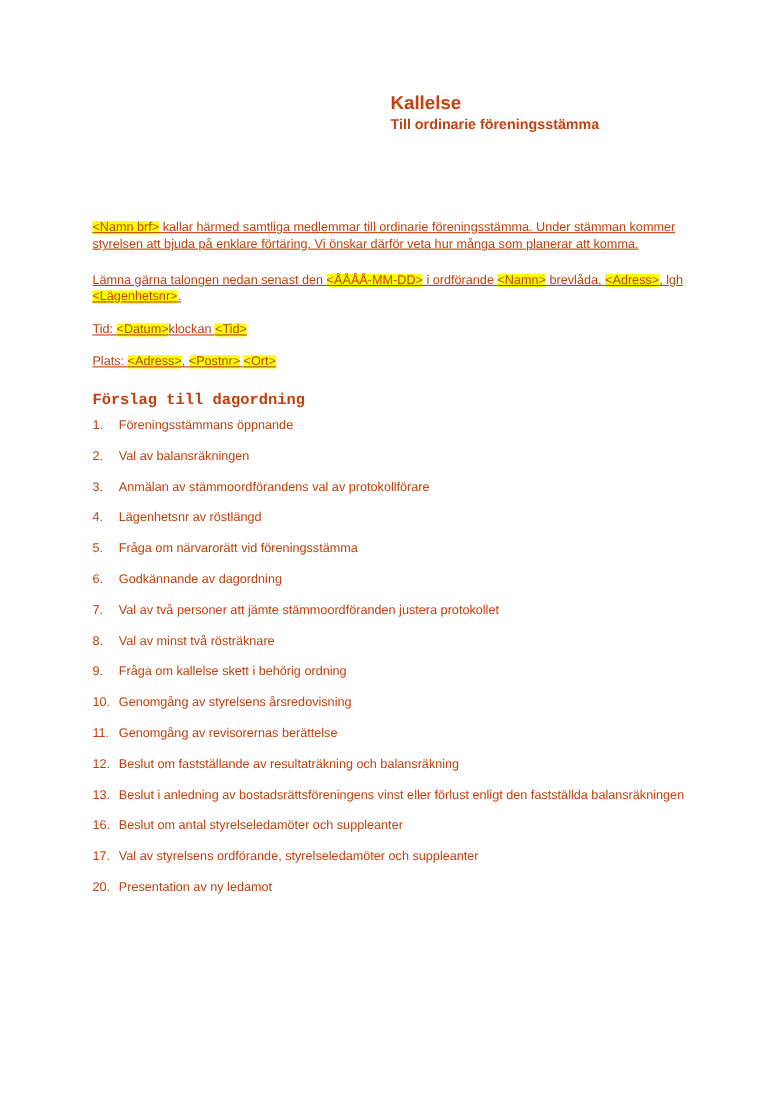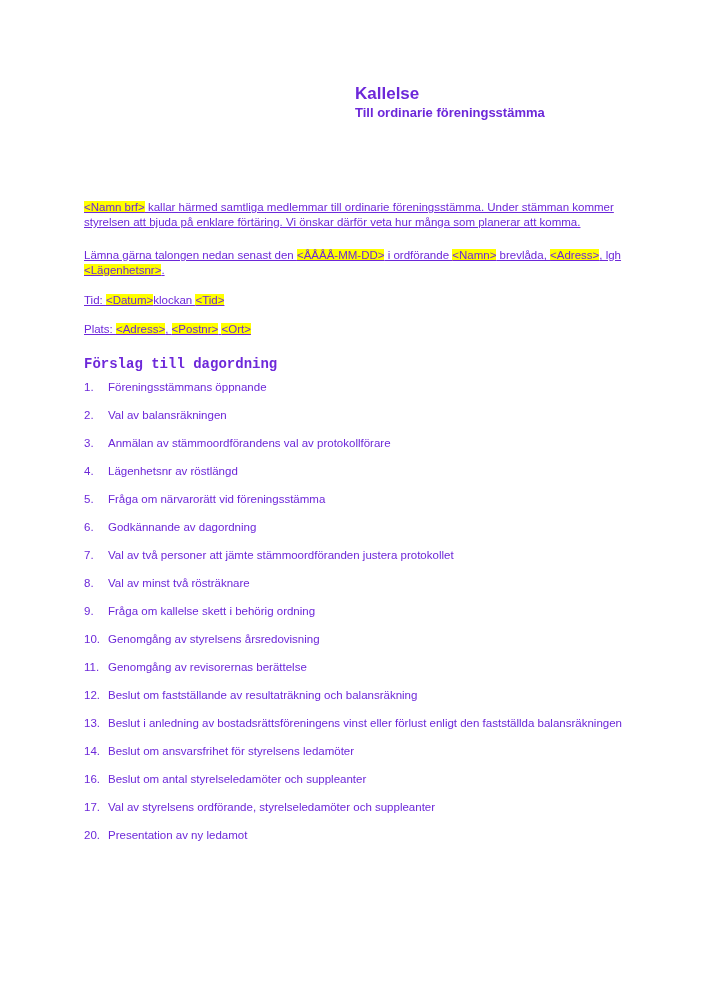--- a/index.html
+++ b/index.html
@@ -1,21 +1,21 @@
 <!DOCTYPE html>
 <html lang="sv"><head>
 <meta charset="utf-8">
 <style>
   html, body { margin: 0; padding: 0; background: #ffffff; }
   .page {
     position: relative;
     width: 707px;
     height: 920px;
     background: #ffffff;
-    color: #6d28d9;
+    color: #c2410c;
     font-family: "Liberation Sans", sans-serif;
     overflow: hidden;
   }
   .title-block { position: absolute; left: 355px; top: 84px; }
   .doc-title { margin: 0; font-size: 17px; font-weight: bold; line-height: 20px; }
   .doc-subtitle { margin: 0; font-size: 13px; line-height: 17px; font-weight: bold; }
 
   .content {
     position: absolute;
     left: 84px;
@@ -89,21 +89,20 @@
         <li><span class="num">4.</span><span>Lägenhetsnr av röstlängd</span></li>
         <li><span class="num">5.</span><span>Fråga om närvarorätt vid föreningsstämma</span></li>
         <li><span class="num">6.</span><span>Godkännande av dagordning</span></li>
         <li><span class="num">7.</span><span>Val av två personer att jämte stämmoordföranden justera protokollet</span></li>
         <li><span class="num">8.</span><span>Val av minst två rösträknare</span></li>
         <li><span class="num">9.</span><span>Fråga om kallelse skett i behörig ordning</span></li>
         <li><span class="num">10.</span><span>Genomgång av styrelsens årsredovisning</span></li>
         <li><span class="num">11.</span><span>Genomgång av revisorernas berättelse</span></li>
         <li><span class="num">12.</span><span>Beslut om fastställande av resultaträkning och balansräkning</span></li>
         <li><span class="num">13.</span><span>Beslut i anledning av bostadsrättsföreningens vinst eller förlust enligt den fastställda balansräkningen</span></li>
-        <li><span class="num">14.</span><span>Beslut om ansvarsfrihet för styrelsens ledamöter</span></li>
         <li><span class="num">16.</span><span>Beslut om antal styrelseledamöter och suppleanter</span></li>
         <li><span class="num">17.</span><span>Val av styrelsens ordförande, styrelseledamöter och suppleanter</span></li>
         <li><span class="num">20.</span><span>Presentation av ny ledamot</span></li>
       </ol>
   </div>
 
   <div class="page-footer">1(2)</div>
 
 </div>
 

